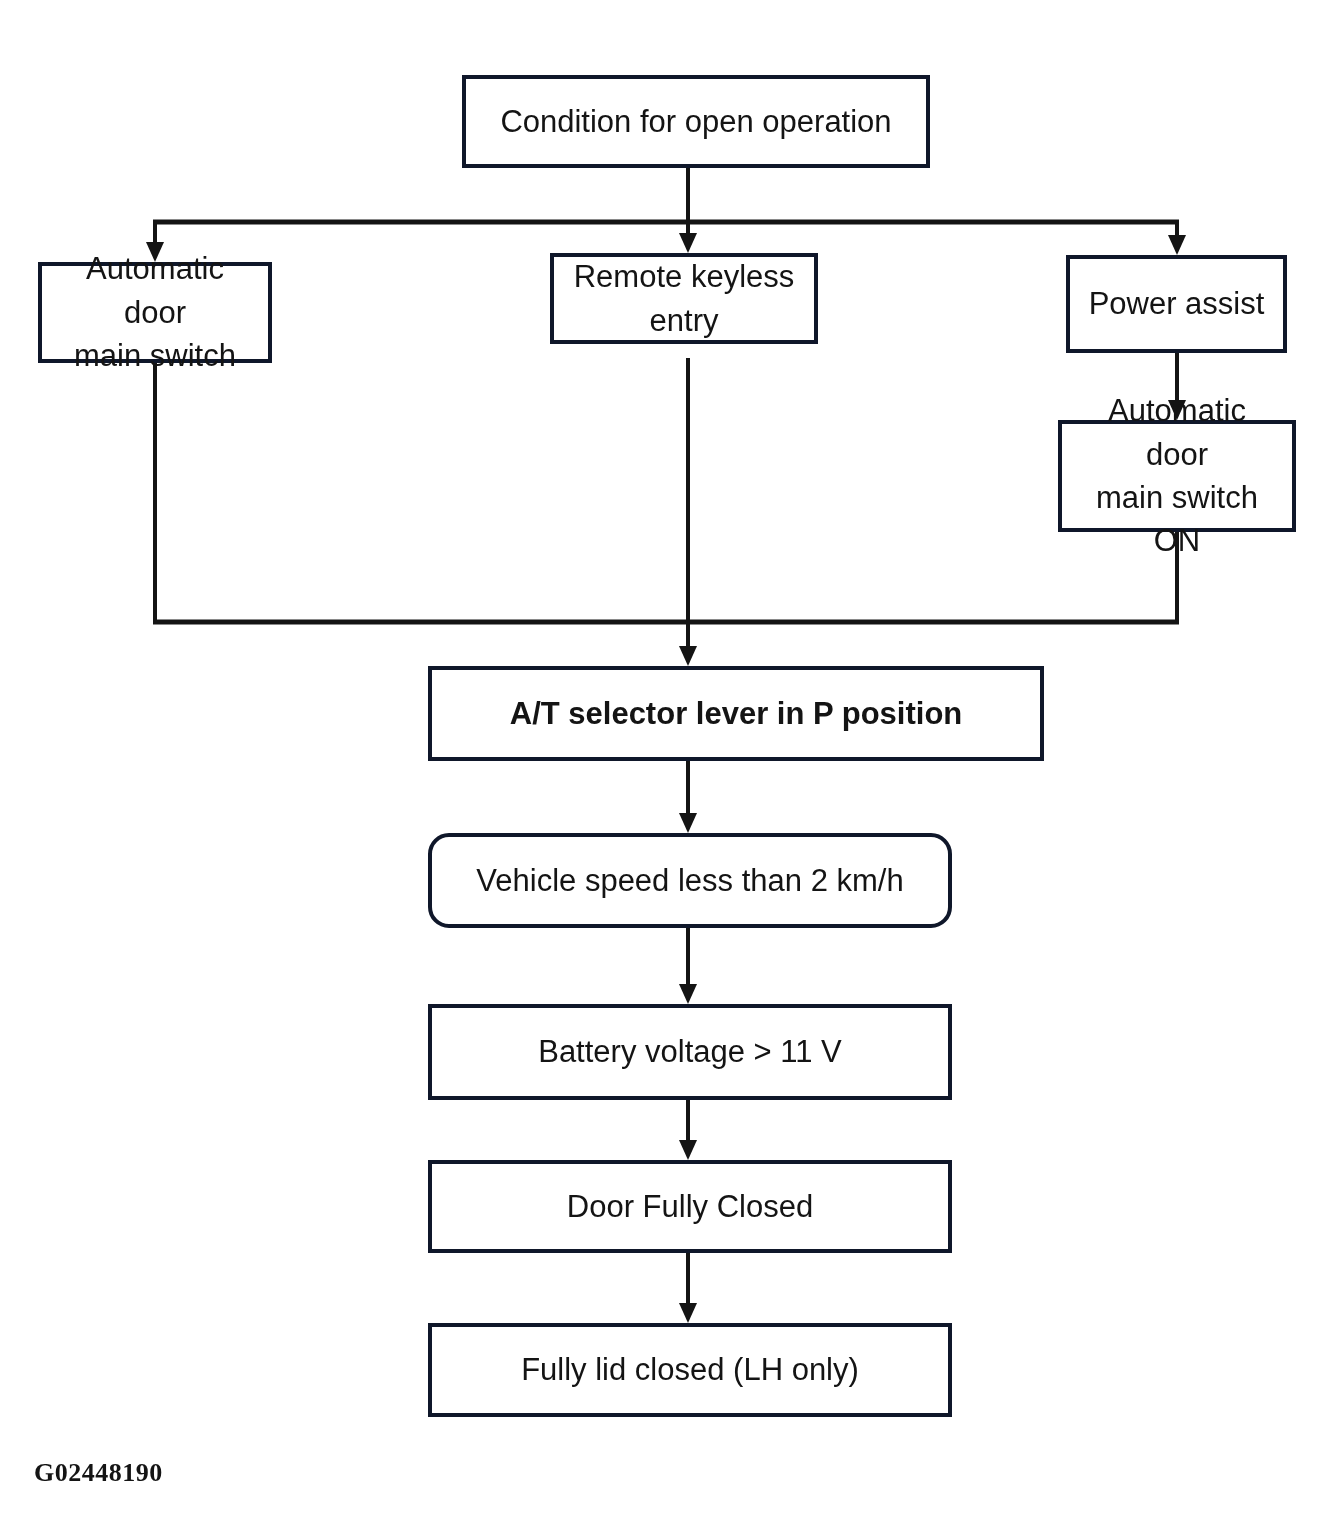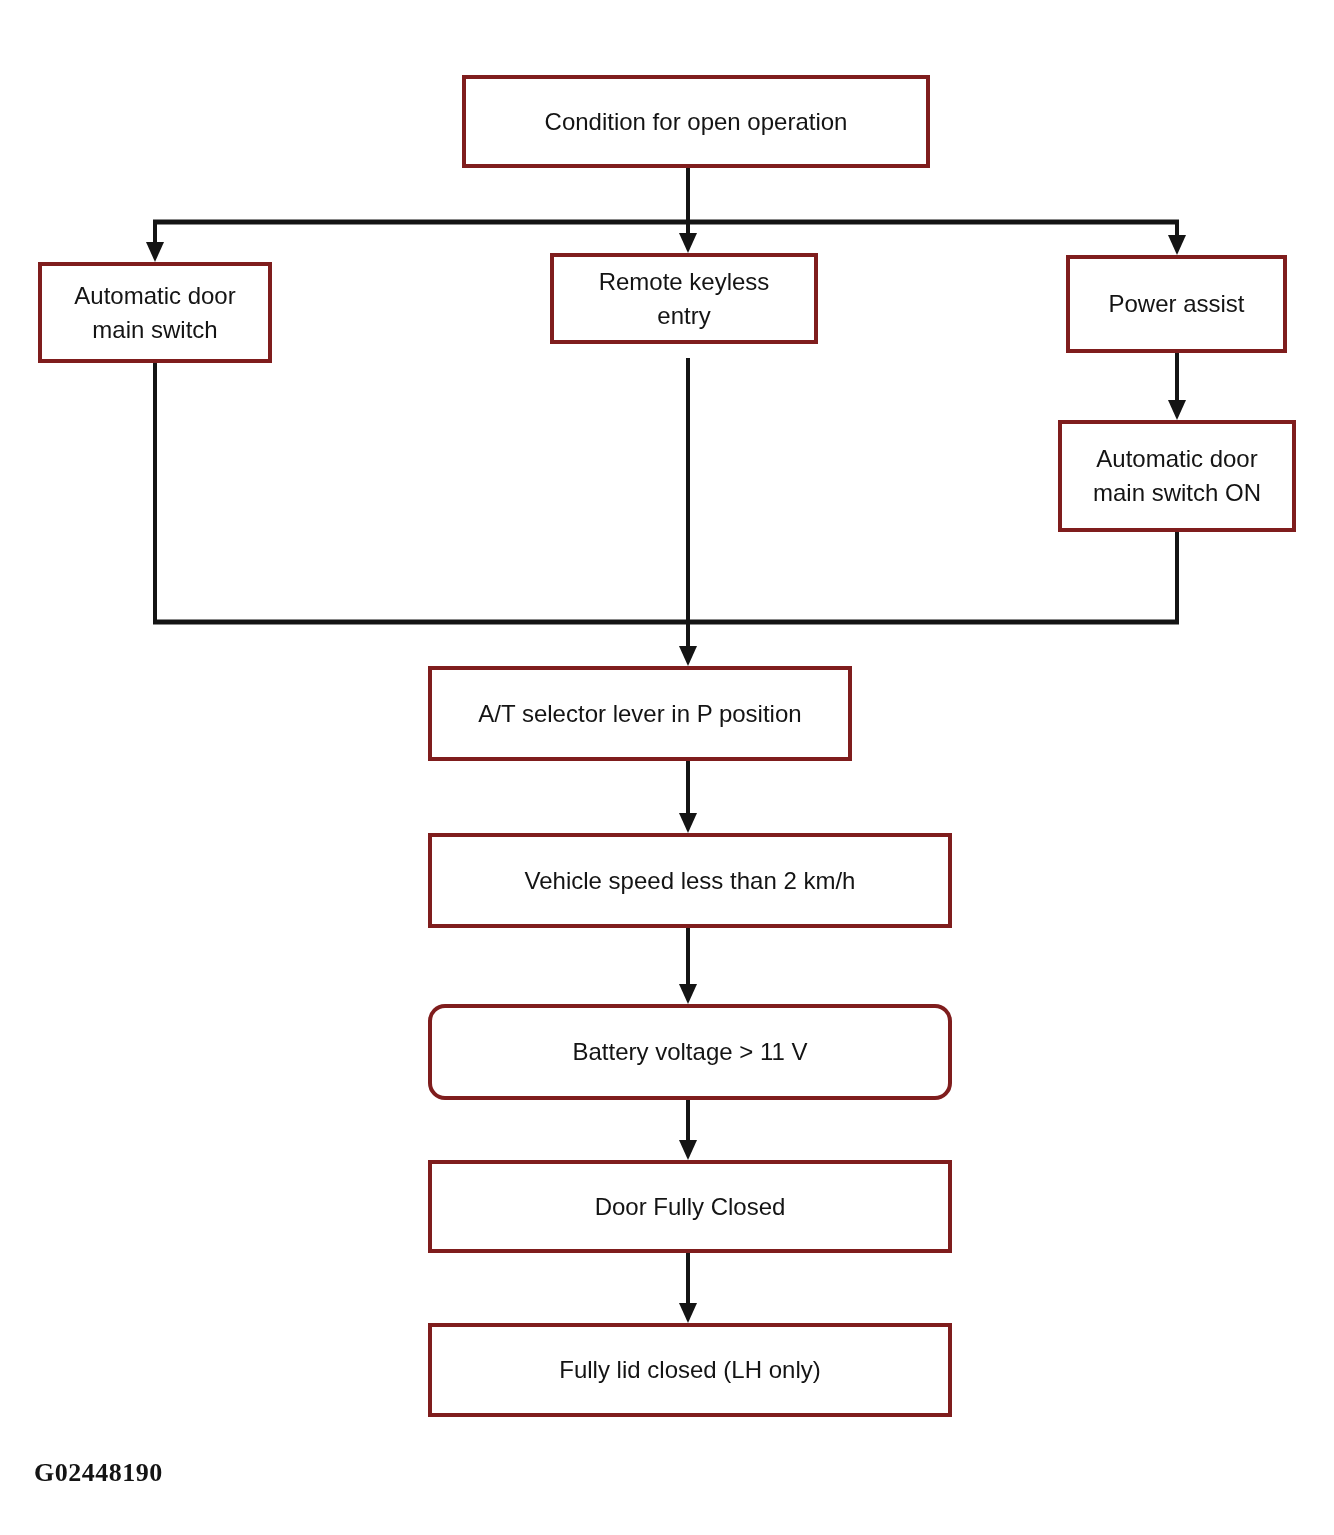--- a/index.html
+++ b/index.html
@@ -19,39 +19,39 @@
   #connectors {
     position: absolute;
     left: 0;
     top: 0;
     width: 1334px;
     height: 1535px;
   }
   .node {
     position: absolute;
     box-sizing: border-box;
-    border: 4px solid #7f1d1d;
+    border: 4px solid #0f172a;
     background: #ffffff;
     display: flex;
     align-items: center;
     justify-content: center;
     text-align: center;
-    font-size: 24px;
+    font-size: 31px;
     line-height: 1.4;
     padding: 4px 14px;
     white-space: pre-line;
   }
   #node-condition          { left: 462px;  top: 75px;   width: 468px; height: 93px;  }
   #node-auto-main-switch   { left: 38px;   top: 262px;  width: 234px; height: 101px; }
   #node-remote-keyless     { left: 550px;  top: 253px;  width: 268px; height: 91px; }
   #node-power-assist       { left: 1066px; top: 255px;  width: 221px; height: 98px;  }
   #node-auto-switch-on     { left: 1058px; top: 420px;  width: 238px; height: 112px; }
-  #node-at-selector        { left: 428px;  top: 666px;  width: 424px; height: 95px;  }
-  #node-vehicle-speed      { left: 428px;  top: 833px;  width: 524px; height: 95px;  }
-  #node-battery-voltage    { left: 428px;  top: 1004px; width: 524px; height: 96px; border-radius: 17px;  }
+  #node-at-selector        { left: 428px;  top: 666px;  width: 616px; height: 95px; font-weight: bold;  }
+  #node-vehicle-speed      { left: 428px;  top: 833px;  width: 524px; height: 95px; border-radius: 21px;  }
+  #node-battery-voltage    { left: 428px;  top: 1004px; width: 524px; height: 96px;  }
   #node-door-closed        { left: 428px;  top: 1160px; width: 524px; height: 93px;  }
   #node-fuel-lid           { left: 428px;  top: 1323px; width: 524px; height: 94px;  }
   #figure-id {
     position: absolute;
     left: 34px;
     top: 1458px;
     font-size: 26px;
     font-weight: bold;
     letter-spacing: 0.5px;
     font-family: Liberation Serif, serif;

